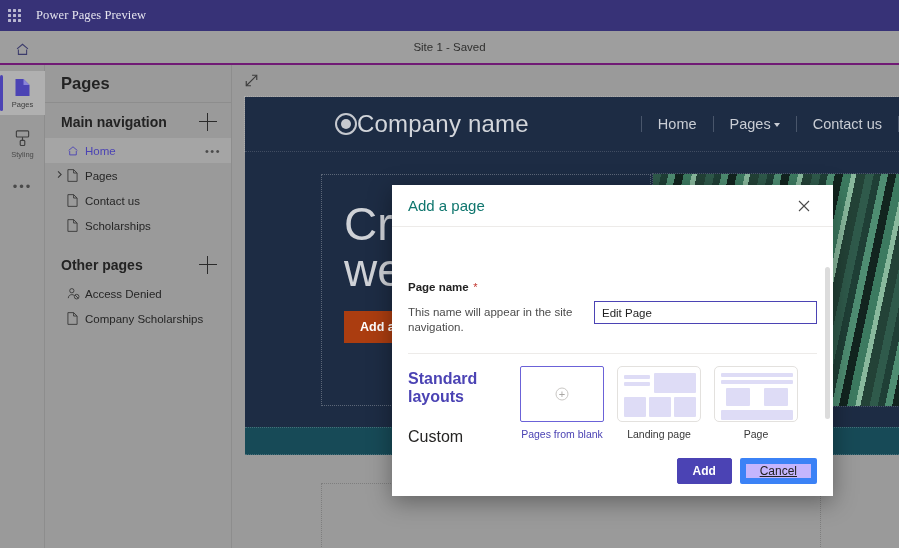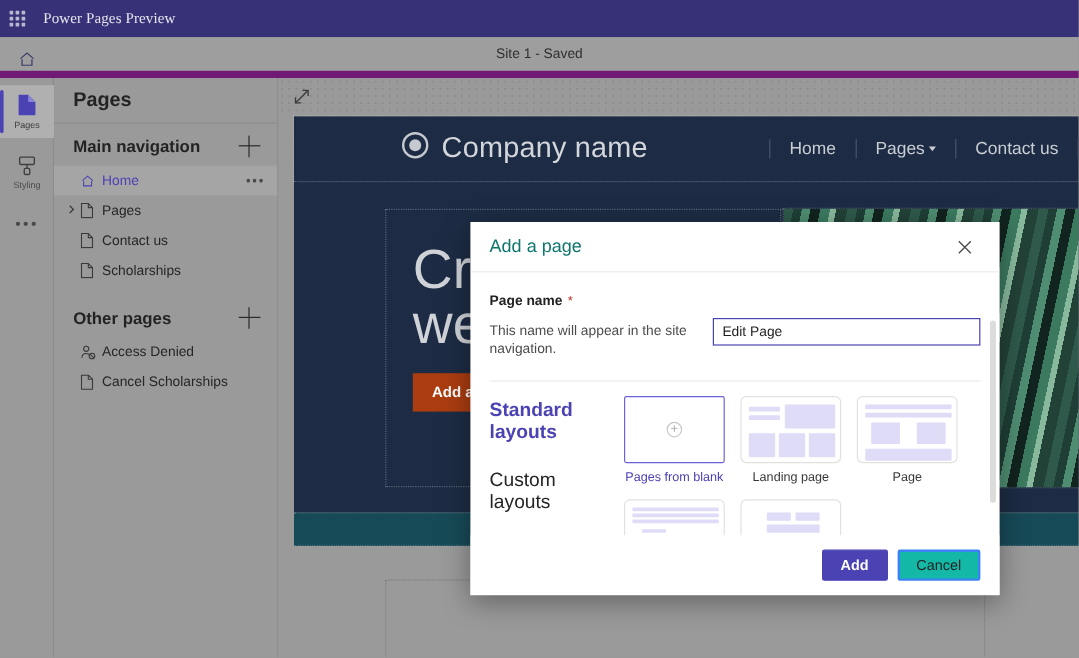--- a/index.html
+++ b/index.html
@@ -20,21 +20,21 @@
     width: 14px; height: 14px; margin-left: 8px; margin-right: 14px;
     display: grid; grid-template-columns: repeat(3, 3px);
     grid-template-rows: repeat(3, 3px); gap: 2px; cursor: pointer;
   }
   .waffle i { background: #b9b7d0; display: block; width: 3px; height: 3px; border-radius: 0.5px; }
   .app-title { color: #e6e5ef; font-size: 12.5px; letter-spacing: .1px; font-family: Liberation Serif, serif; }
 
   
   .cmdbar {
     position: absolute; top: 31px; left: 0; width: 899px; height: 34px;
-    background: #9e9e9e; border-bottom: 6px solid #701a75;
+    background: #9e9e9e; border-bottom: 2px solid #701a75;
     display: flex; align-items: center; justify-content: center;
   }
   .home-btn {
     position: absolute; left: 12px; top: 8px; width: 20px; height: 20px;
     display: flex; align-items: center; justify-content: center; cursor: pointer;
   }
   .site-status { font-size: 11.5px; color: #30302f; }
 
   
   .rail {
@@ -109,21 +109,21 @@
   .expand-icon { position: absolute; left: 12px; top: 8px; width: 16px; height: 16px;
      cursor: pointer; color: #3c3c3c; }
   .site {
     position: absolute; top: 32px; left: 13px; width: 654px;
   }
   .site-header {
     height: 54px; background: #1d2c44;
     display: flex; align-items: center; padding: 0 0 0 90px;
     outline: 1px dotted rgba(255,255,255,.18);
   }
-  .brand { display: flex; align-items: flex-start; gap: 11px; }
+  .brand { display: flex; align-items: center; }
   .brand-logo { width: 22px; height: 22px; border: 2.5px solid #c6c9cf; border-radius: 50%;
     display: flex; align-items: center; justify-content: center; }
   .brand-logo i { width: 10px; height: 10px; background: #c6c9cf; border-radius: 50%; display: block; }
   .brand-name { color: #d3d6db; font-size: 24px; letter-spacing: .2px; }
   .site-nav { margin-left: auto; display: flex; align-items: center; color: #c9cdd4;
     font-size: 14.5px; }
   .site-nav a { color: #c9cdd4; text-decoration: none; padding: 0 16px; cursor: pointer; }
   .site-nav .sep { width: 1px; height: 16px; background: #49566b; }
   .caret { display: inline-block; border-left: 3.5px solid transparent;
     border-right: 3.5px solid transparent; border-top: 4px solid #c9cdd4;
@@ -170,21 +170,21 @@
   .dlg-head {
     height: 42px; display: flex; align-items: center; padding: 0 16px;
     border-bottom: 1px solid #edebe9; flex: 0 0 auto;
   }
   .dlg-title { font-size: 15px; color: #0f766e; }
   .dlg-close {
     margin-left: auto; width: 26px; height: 26px; display: flex; align-items: center;
     justify-content: center; color: #575757; cursor: pointer; font-size: 15px;
   }
   .dlg-body { position: relative; flex: 1 1 auto; overflow: hidden; padding: 14px 16px 0 16px; }
-  .field-row { display: flex; gap: 10px; }
+  .field-row { display: flex; gap: 10px; margin-top: 36px; }
   .field-left { width: 176px; }
   .field-label { font-size: 11.5px; color: #232323; font-weight: bold; }
   .req { color: #c2342c; font-size: 11px; }
   .field-hint { font-size: 11.5px; color: #4c4c4c; margin-top: 10px; line-height: 15px; }
   .field-input {
     flex: 1; height: 23px; align-self: flex-start; margin-top: 24px;
     border: 1.6px solid #4b43b4; background: #fff; font-size: 11.5px;
     color: #1f1f1f; padding: 0 7px; font-family: "Liberation Sans", sans-serif;
     outline: none;
   }
@@ -215,21 +215,21 @@
   }
   .dlg-foot {
     flex: 0 0 auto; height: 50px; background: #fff; display: flex;
     align-items: center; justify-content: flex-end; gap: 8px; padding: 0 16px;
   }
   .btn {
     height: 26px; min-width: 55px; font-size: 12px; cursor: pointer;
     font-family: "Liberation Sans", sans-serif; border-radius: 2px; padding: 0 14px;
   }
   .btn-primary { background: #4b43b4; color: #fff; border: 1px solid #4b43b4; font-weight: bold; }
-  .btn-default { background: #14b8a6; color: #232323; border: 2px solid #3b82f6; }
+  .btn-default { background: #c4b5fd; color: #232323; border: 6px solid #3b82f6; text-decoration: underline; }
   .svgi { display: block; }
 </style>
 </head>
 <body>
 
 <div class="app">
 
   <div class="topbar">
     <div class="waffle">
       <i></i>
@@ -351,21 +351,21 @@
       <span>Access Denied</span>
     </div>
 
     <div class="nav-item">
       <span class="ico">
         <svg class="svgi" width="11" height="13" viewBox="0 0 12 14" fill="none" stroke="currentColor" stroke-width="1">
             <path d="M1 .6h6.2L11 4.3V13.4H1z"></path>
             <path d="M7.2.6v3.7H11"></path>
           </svg>
       </span>
-      <span>Cancel Scholarships</span>
+      <span>Company Scholarships</span>
     </div>
 
   </div>
 
   <div class="canvas">
     <div class="canvas-toolstrip">
       <span class="expand-icon">
         <svg class="svgi" width="15" height="15" viewBox="0 0 16 16" fill="none" stroke="#3c3c3c" stroke-width="1.2">
           <path d="M2.4 13.6 13 3"></path>
             <path d="M2.4 8.6v5h5"></path>

